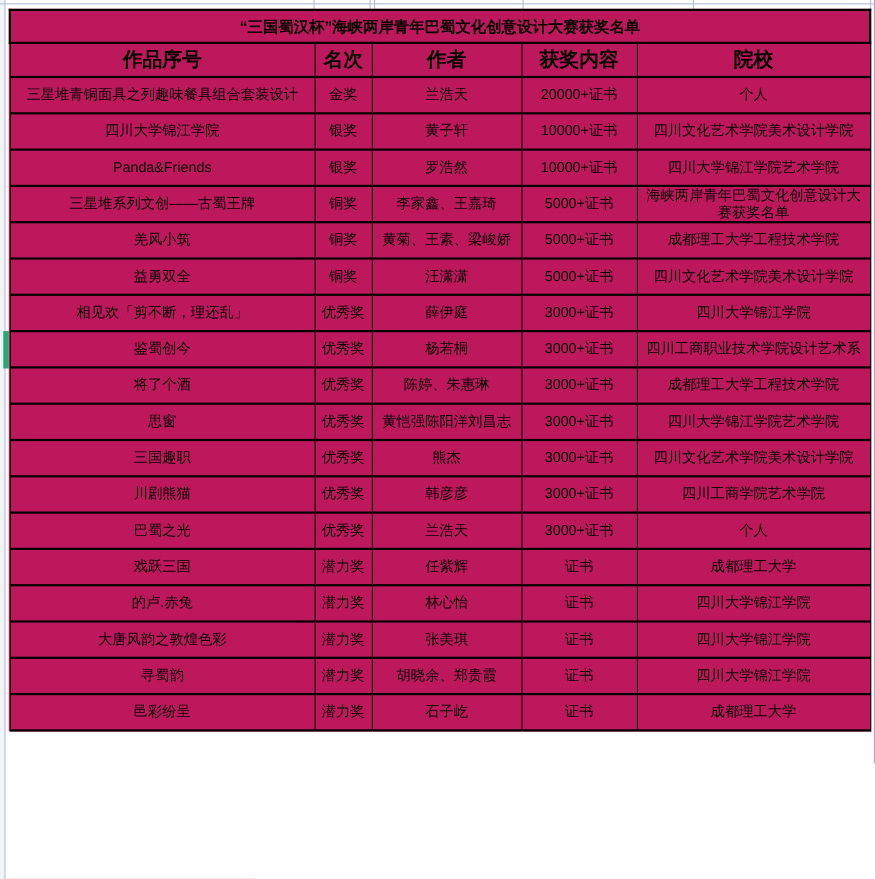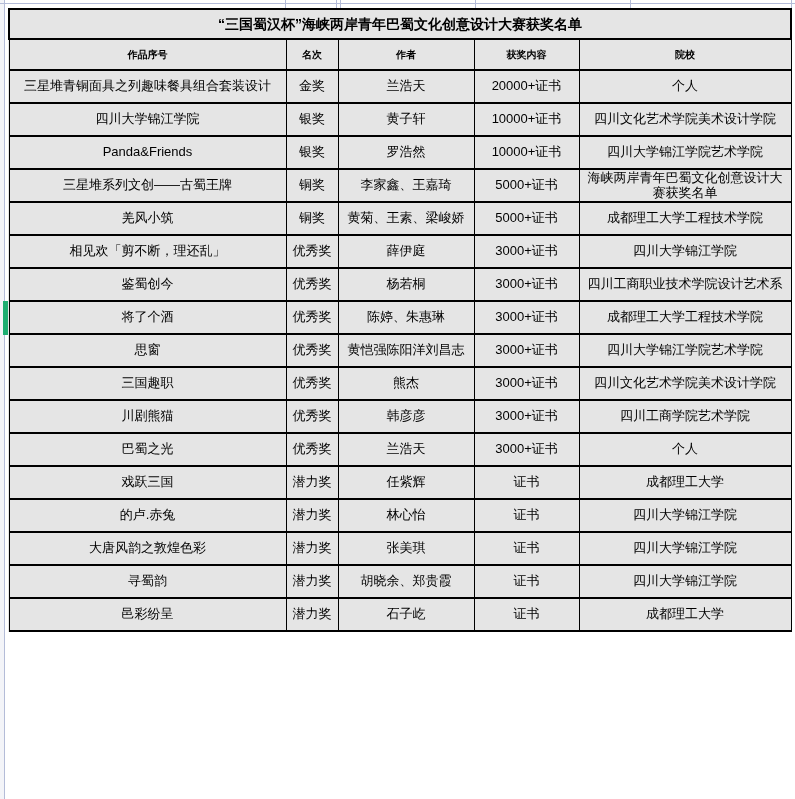--- a/index.html
+++ b/index.html
@@ -14,35 +14,35 @@
   .gl-top{top:3px;left:0;width:795px;height:1px;}
   .gl-left{top:0;left:4px;width:1px;height:799px;}
   .gl-v{top:0;width:1px;height:8px;}
   .left-strip{position:absolute;top:0;left:0;width:4px;height:799px;background:#f3f4f8;}
   
   .selection-bar{position:absolute;left:3px;top:301px;width:5px;height:34px;background:#1eae71;}
 
   table.award-table{
     position:absolute;top:8px;left:8px;
     width:782px;border-collapse:collapse;table-layout:fixed;
-    background:#e5e5e5;
+    background:#be185d;
   }
   .award-table td,.award-table th{
     border-left:1px solid #000;border-right:1px solid #000;
     border-top:2px solid #000;border-bottom:2px solid #000;
     text-align:center;vertical-align:middle;
     padding:0 2px;overflow:hidden;
     font-size:13px;line-height:1.15;
     font-weight:normal;
   }
   tr.title-row td{
     border:2px solid #000;
     font-weight:bold;font-size:14px;height:28px;
   }
-  tr.header-row th{font-weight:bold;height:29px;font-size:10px;}
+  tr.header-row th{font-weight:bold;height:29px;font-size:18px;}
   tbody tr{height:33px;}
 </style>
 </head>
 <body>
 
 <div class="left-strip"></div>
 <div class="gridline gl-top"></div>
 <div class="gridline gl-left"></div>
 <div class="gridline gl-v" style="left:285px"></div>
 <div class="gridline gl-v" style="left:336px"></div>
@@ -102,20 +102,27 @@
         <td>海峡两岸青年巴蜀文化创意设计大赛获奖名单</td>
       </tr>
       <tr>
         <td>羌风小筑</td>
         <td>铜奖</td>
         <td>黄菊、王素、梁峻娇</td>
         <td>5000+证书</td>
         <td>成都理工大学工程技术学院</td>
       </tr>
       <tr>
+        <td>益勇双全</td>
+        <td>铜奖</td>
+        <td>汪潇潇</td>
+        <td>5000+证书</td>
+        <td>四川文化艺术学院美术设计学院</td>
+      </tr>
+      <tr>
         <td>相见欢「剪不断，理还乱」</td>
         <td>优秀奖</td>
         <td>薛伊庭</td>
         <td>3000+证书</td>
         <td>四川大学锦江学院</td>
       </tr>
       <tr>
         <td>鉴蜀创今</td>
         <td>优秀奖</td>
         <td>杨若桐</td>

